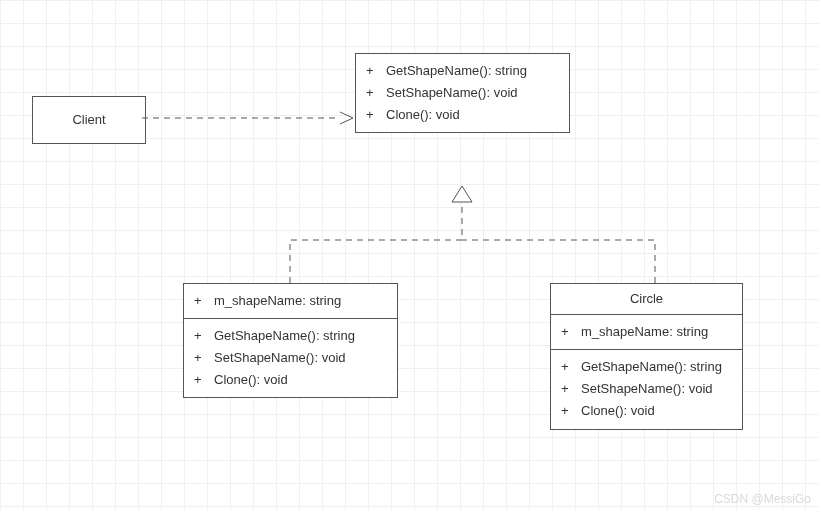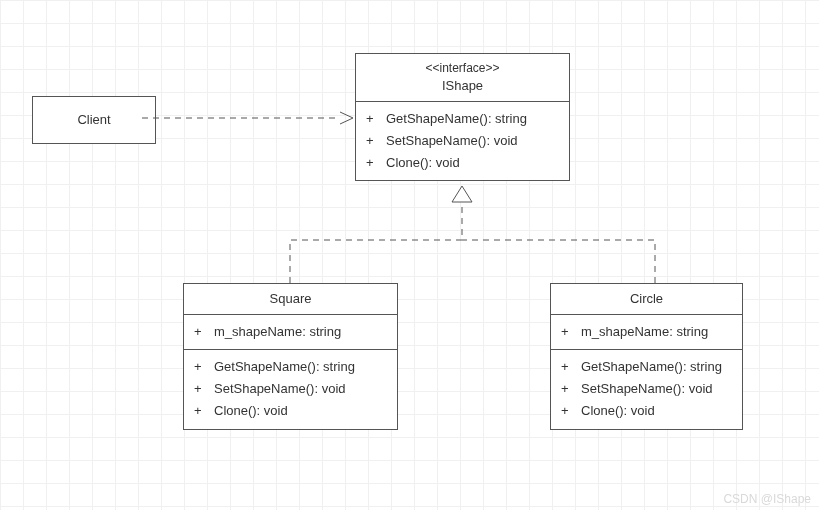--- a/index.html
+++ b/index.html
@@ -58,47 +58,42 @@
     width: 819px;
     height: 510px;
     pointer-events: none;
   }
 </style>
 </head>
 <body>
 
 <div class="grid"></div>
 
-<div class="uml-box" style="left:32px; top:96px; width:124px;">
+<div class="uml-box" style="left:32px; top:96px; width:114px;">
   <div class="uml-title no-border" style="padding:14px 8px;">Client</div>
 </div>
 
 <div class="uml-box" style="left:355px; top:53px; width:215px;">
-  <div class="uml-title">
-    <div class="stereo">&lt;&lt;interface&gt;&gt;</div>
-    <div>IShape</div>
-  </div>
   <div class="uml-section">
     <div class="row">
         <span class="vis">+</span>
         <span class="member">GetShapeName(): string</span>
       </div>
     <div class="row">
         <span class="vis">+</span>
         <span class="member">SetShapeName(): void</span>
       </div>
     <div class="row">
         <span class="vis">+</span>
         <span class="member">Clone(): void</span>
       </div>
   </div>
 </div>
 
 <div class="uml-box" style="left:183px; top:283px; width:215px;">
-  <div class="uml-title">Square</div>
   <div class="uml-section">
     <div class="row">
         <span class="vis">+</span>
         <span class="member">m_shapeName: string</span>
       </div>
   </div>
   <div class="uml-section">
     <div class="row">
         <span class="vis">+</span>
         <span class="member">GetShapeName(): string</span>
@@ -143,13 +138,13 @@
   <line x1="142" y1="118" x2="340" y2="118" stroke="#555" stroke-width="1" stroke-dasharray="6,5"></line>
   <polyline points="340,112 353,118 340,124" fill="none" stroke="#555" stroke-width="1"></polyline>
 
   <polygon points="462,186 452,202 472,202" fill="#fff" stroke="#555" stroke-width="1"></polygon>
 
   <polyline points="290,283 290,240 462,240 462,202" fill="none" stroke="#555" stroke-width="1" stroke-dasharray="6,5"></polyline>
 
   <polyline points="655,283 655,240 462,240" fill="none" stroke="#555" stroke-width="1" stroke-dasharray="6,5"></polyline>
 </svg>
 
-<div class="watermark">CSDN @IShape</div>
+<div class="watermark">CSDN @MessiGo</div>
 
 </body></html>

